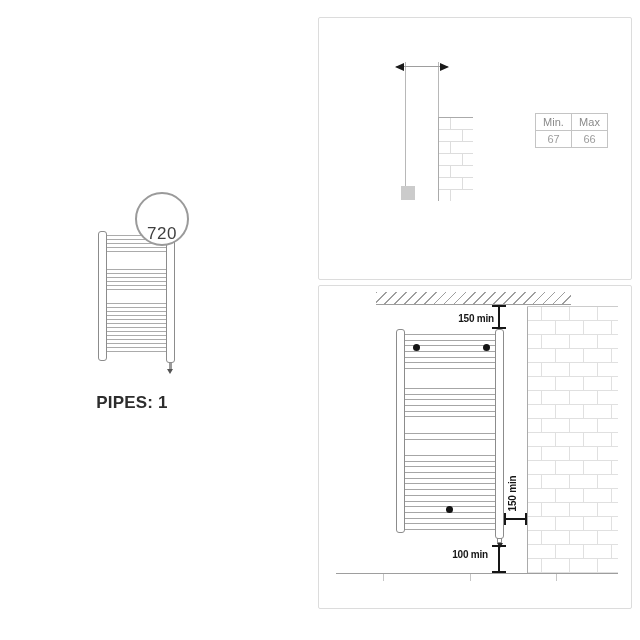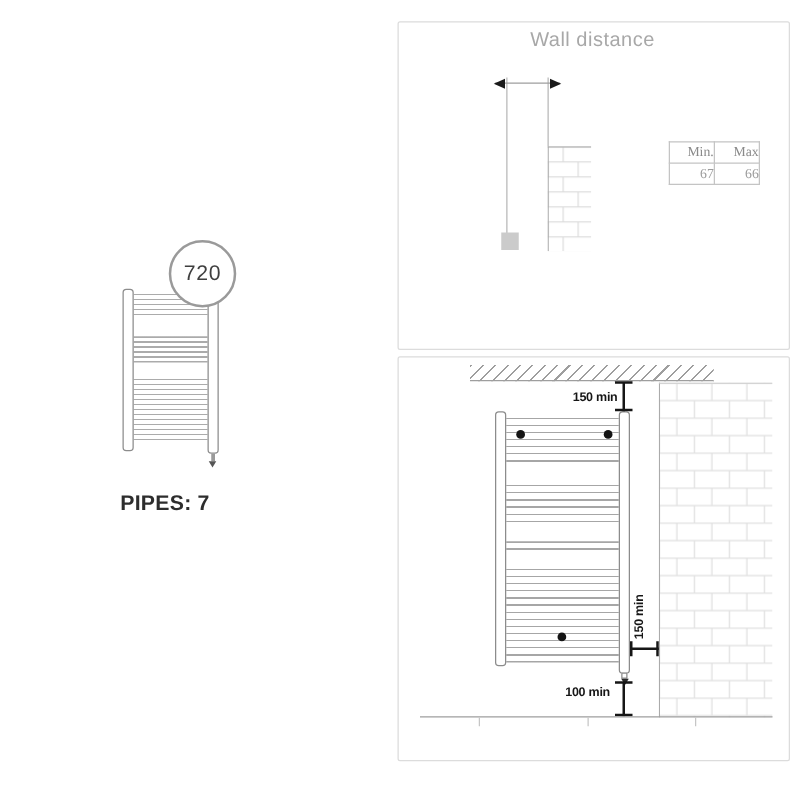--- a/index.html
+++ b/index.html
@@ -9,28 +9,28 @@
   .panel{position:absolute;border:1px solid #dcdcdc;border-radius:2px;background:#fff;}
   .tube{position:absolute;background:#fff;border:1px solid #8c8c8c;border-radius:3px;box-sizing:border-box;}
   .rungs-4{position:absolute;background:repeating-linear-gradient(to bottom,#ababab 0 1px,transparent 1px 4px);}
   .rungs-57{position:absolute;background:repeating-linear-gradient(to bottom,#a6a6a6 0 1px,transparent 1px 5.7px);}
   .dot{position:absolute;width:7px;height:7px;border-radius:50%;background:#141414;}
   .blkline{position:absolute;background:#161616;}
   .grayline{position:absolute;background:#9e9e9e;}
   .extline{position:absolute;background:#b8b8b8;}
   .dimlabel{position:absolute;font-size:10px;font-weight:bold;color:#161616;letter-spacing:-0.2px;white-space:nowrap;}
   .badge{position:absolute;left:135px;top:192px;width:54px;height:54px;border:2px solid #9a9a9a;
-         border-radius:50%;background:#fff;z-index:3;display:flex;align-items:center;justify-content:center;
+         border-radius:50%;background:#fff;z-index:3;display:flex;align-items:flex-end;justify-content:center;
          font-size:17px;color:#3f3f3f;font-weight:500;letter-spacing:0.5px;box-sizing:border-box;}
   .pipes{position:absolute;left:56px;top:393px;width:152px;text-align:center;
          font-size:17px;font-weight:bold;color:#2d2d2d;letter-spacing:0.2px;}
   .ptitle{position:absolute;left:318px;top:24px;width:312px;text-align:center;
           font-size:16px;color:#a8a8a8;letter-spacing:0.4px;}
   table.mm{position:absolute;left:535px;top:113px;border-collapse:collapse;font-size:11px;background:#fff;}
-  table.mm td{border:1px solid #c4c4c4;width:35px;height:16px;text-align:right;padding:0;font-family:Liberation Serif, serif;}
+  table.mm td{border:1px solid #c4c4c4;width:35px;height:16px;text-align:center;padding:0;}
   table.mm .hd{color:#8a8a8a;}
   table.mm .vl{color:#9c9c9c;}
   .hatch{position:absolute;left:376px;top:292px;width:195px;height:13px;
          background:repeating-linear-gradient(135deg,#9e9e9e 0 1.2px,transparent 1.2px 7px);}
   .arrowL{position:absolute;width:0;height:0;border-top:4px solid transparent;border-bottom:4px solid transparent;
           border-right:9px solid #1a1a1a;}
   .arrowR{position:absolute;width:0;height:0;border-top:4px solid transparent;border-bottom:4px solid transparent;
           border-left:9px solid #1a1a1a;}
   .tipdown{position:absolute;width:0;height:0;border-left:3px solid transparent;border-right:3px solid transparent;
           border-top:5px solid #555;}
@@ -45,25 +45,24 @@
     <div class="rungs-4" style="left:107px;top:235px;width:59px;height:17px;"></div>
     <div class="rungs-4" style="left:107px;top:269px;width:59px;height:21px;"></div>
     <div class="rungs-4" style="left:107px;top:303px;width:59px;height:49px;"></div>
     <div class="tube" style="left:98px;top:231px;width:9px;height:130px;z-index:1;"></div>
     <div class="tube" style="left:166px;top:239px;width:9px;height:124px;z-index:1;"></div>
     <div class="abs" style="left:169px;top:363px;width:3px;height:6px;background:#9a9a9a;"></div>
     <div class="tipdown" style="left:167px;top:369px;"></div>
     <div class="badge">
       <span>720</span>
     </div>
-    <div class="pipes">PIPES: 7</div>
+    <div class="pipes">PIPES: 1</div>
   </div>
 
   <div class="panel" style="left:318px;top:17px;width:312px;height:261px;"></div>
-  <div class="ptitle">Wall distance</div>
 
   <div>
     <div class="extline" style="left:405px;top:62px;width:1px;height:126px;"></div>
     <div class="extline" style="left:438px;top:62px;width:1px;height:55px;"></div>
     <div class="grayline" style="left:396px;top:66px;width:52px;height:1px;"></div>
     <div class="arrowL" style="left:395px;top:63px;"></div>
     <div class="arrowR" style="left:440px;top:63px;"></div>
     <div class="abs" style="left:401px;top:186px;width:14px;height:14px;background:#cbcbcb;"></div>
     <svg class="abs" style="left:438px;top:117px;" width="35" height="84">
       <defs>

